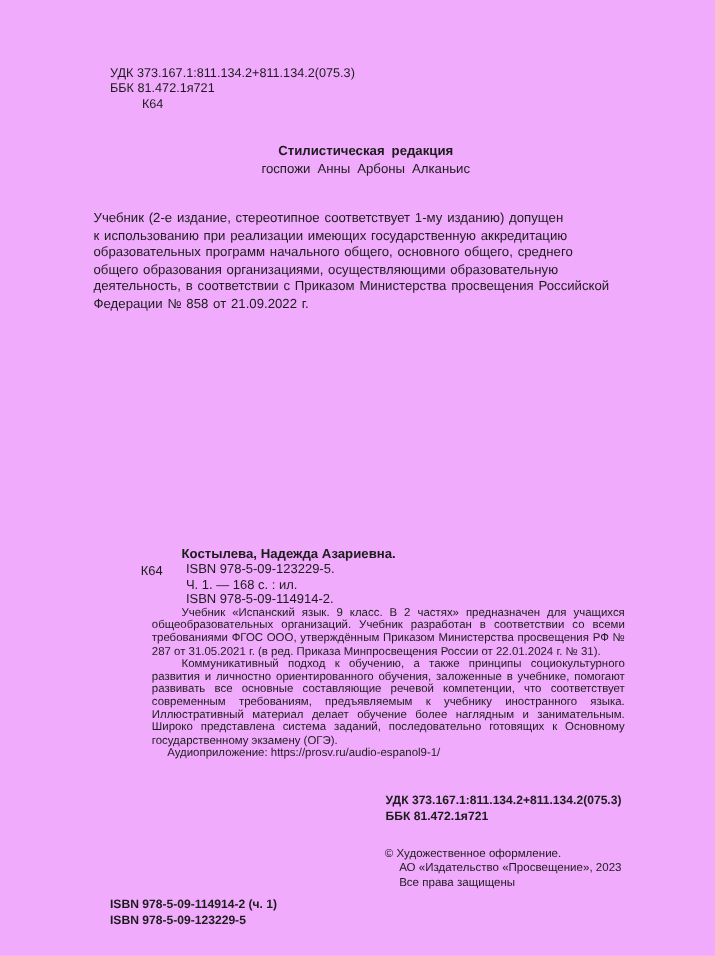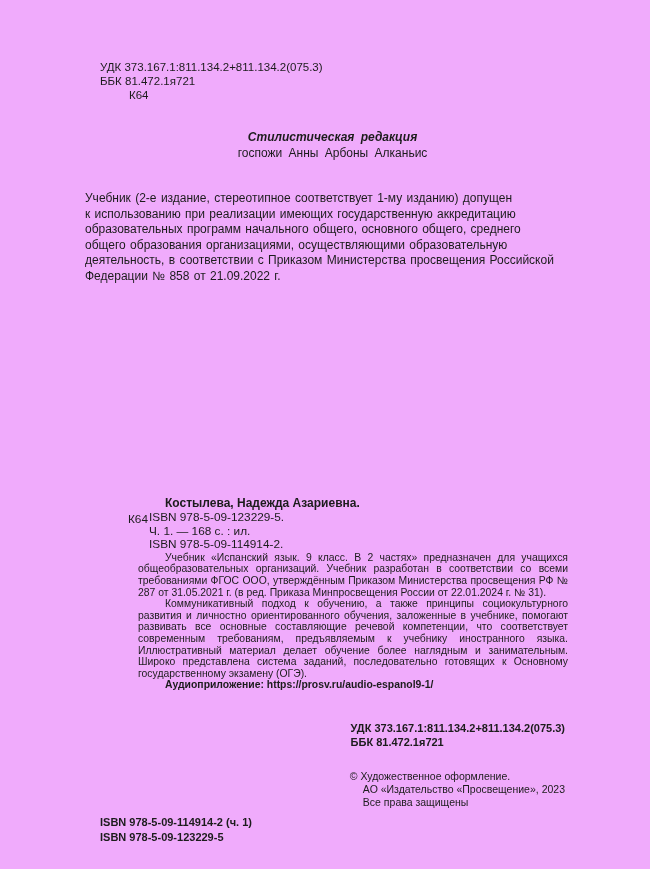--- a/index.html
+++ b/index.html
@@ -27,21 +27,21 @@
 
   
   .editorial {
     position: absolute;
     top: 130px; left: 90px; width: 485px;
     text-align: center;
     font-size: 12px;
     line-height: 15.5px;
     word-spacing: 3px;
   }
-  .editorial .ed1 { font-weight: bold; font-style: italic; }
+  .editorial .ed1 { font-weight: bold; }
 
   
   .approval {
     position: absolute;
     top: 191px; left: 85px; width: 495px;
     text-align: left;
     font-size: 12px;
     line-height: 15.6px;
     white-space: pre-line;
     word-spacing: 1px;
@@ -65,33 +65,32 @@
   }
   .cat-title {
     font-size: 11.8px;
     line-height: 15px;
     white-space: pre-line;
     text-indent: 27px;
   }
   .cat-line {
     font-size: 11.8px;
     line-height: 13.6px;
-    margin-left: 11px;
+    margin-left: 31px;
   }
   .cat-anno {
     font-size: 10.4px;
     line-height: 11.6px;
     text-align: justify;
     text-indent: 27px;
   }
   .cat-audio {
     font-size: 10.4px;
     line-height: 11.6px;
-    margin-left: 27px;
-    font-weight: bold;
+    margin-left: 14px;
   }
 
   
   .bottom-codes {
     position: absolute;
     top: 722px; right: 85px;
     font-weight: bold;
     font-size: 11px;
     line-height: 13.5px;
   }

